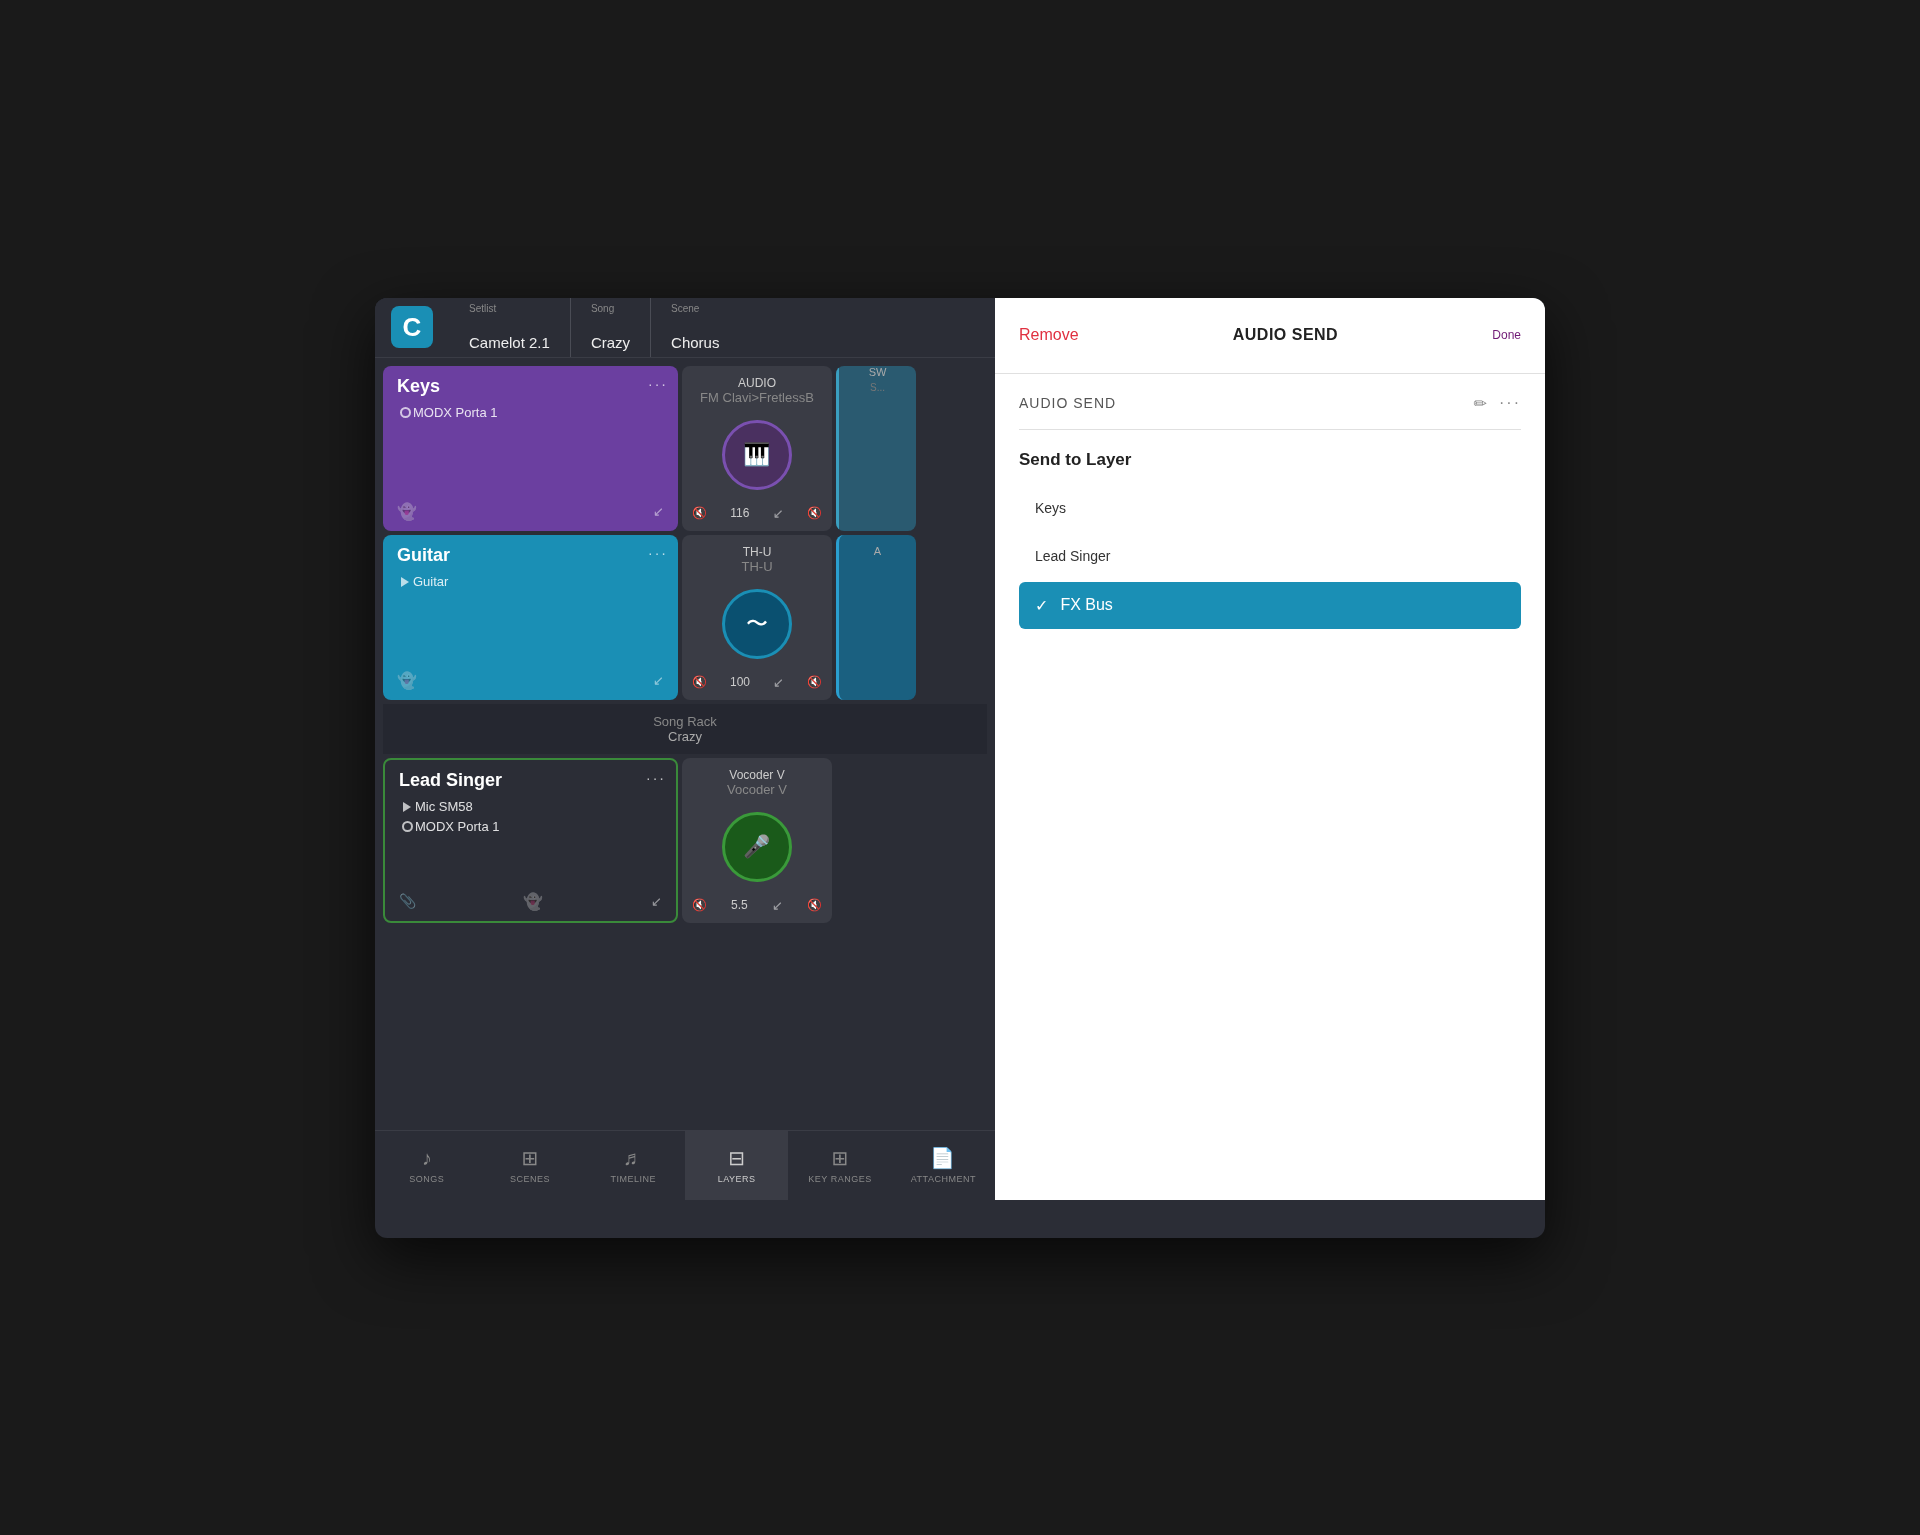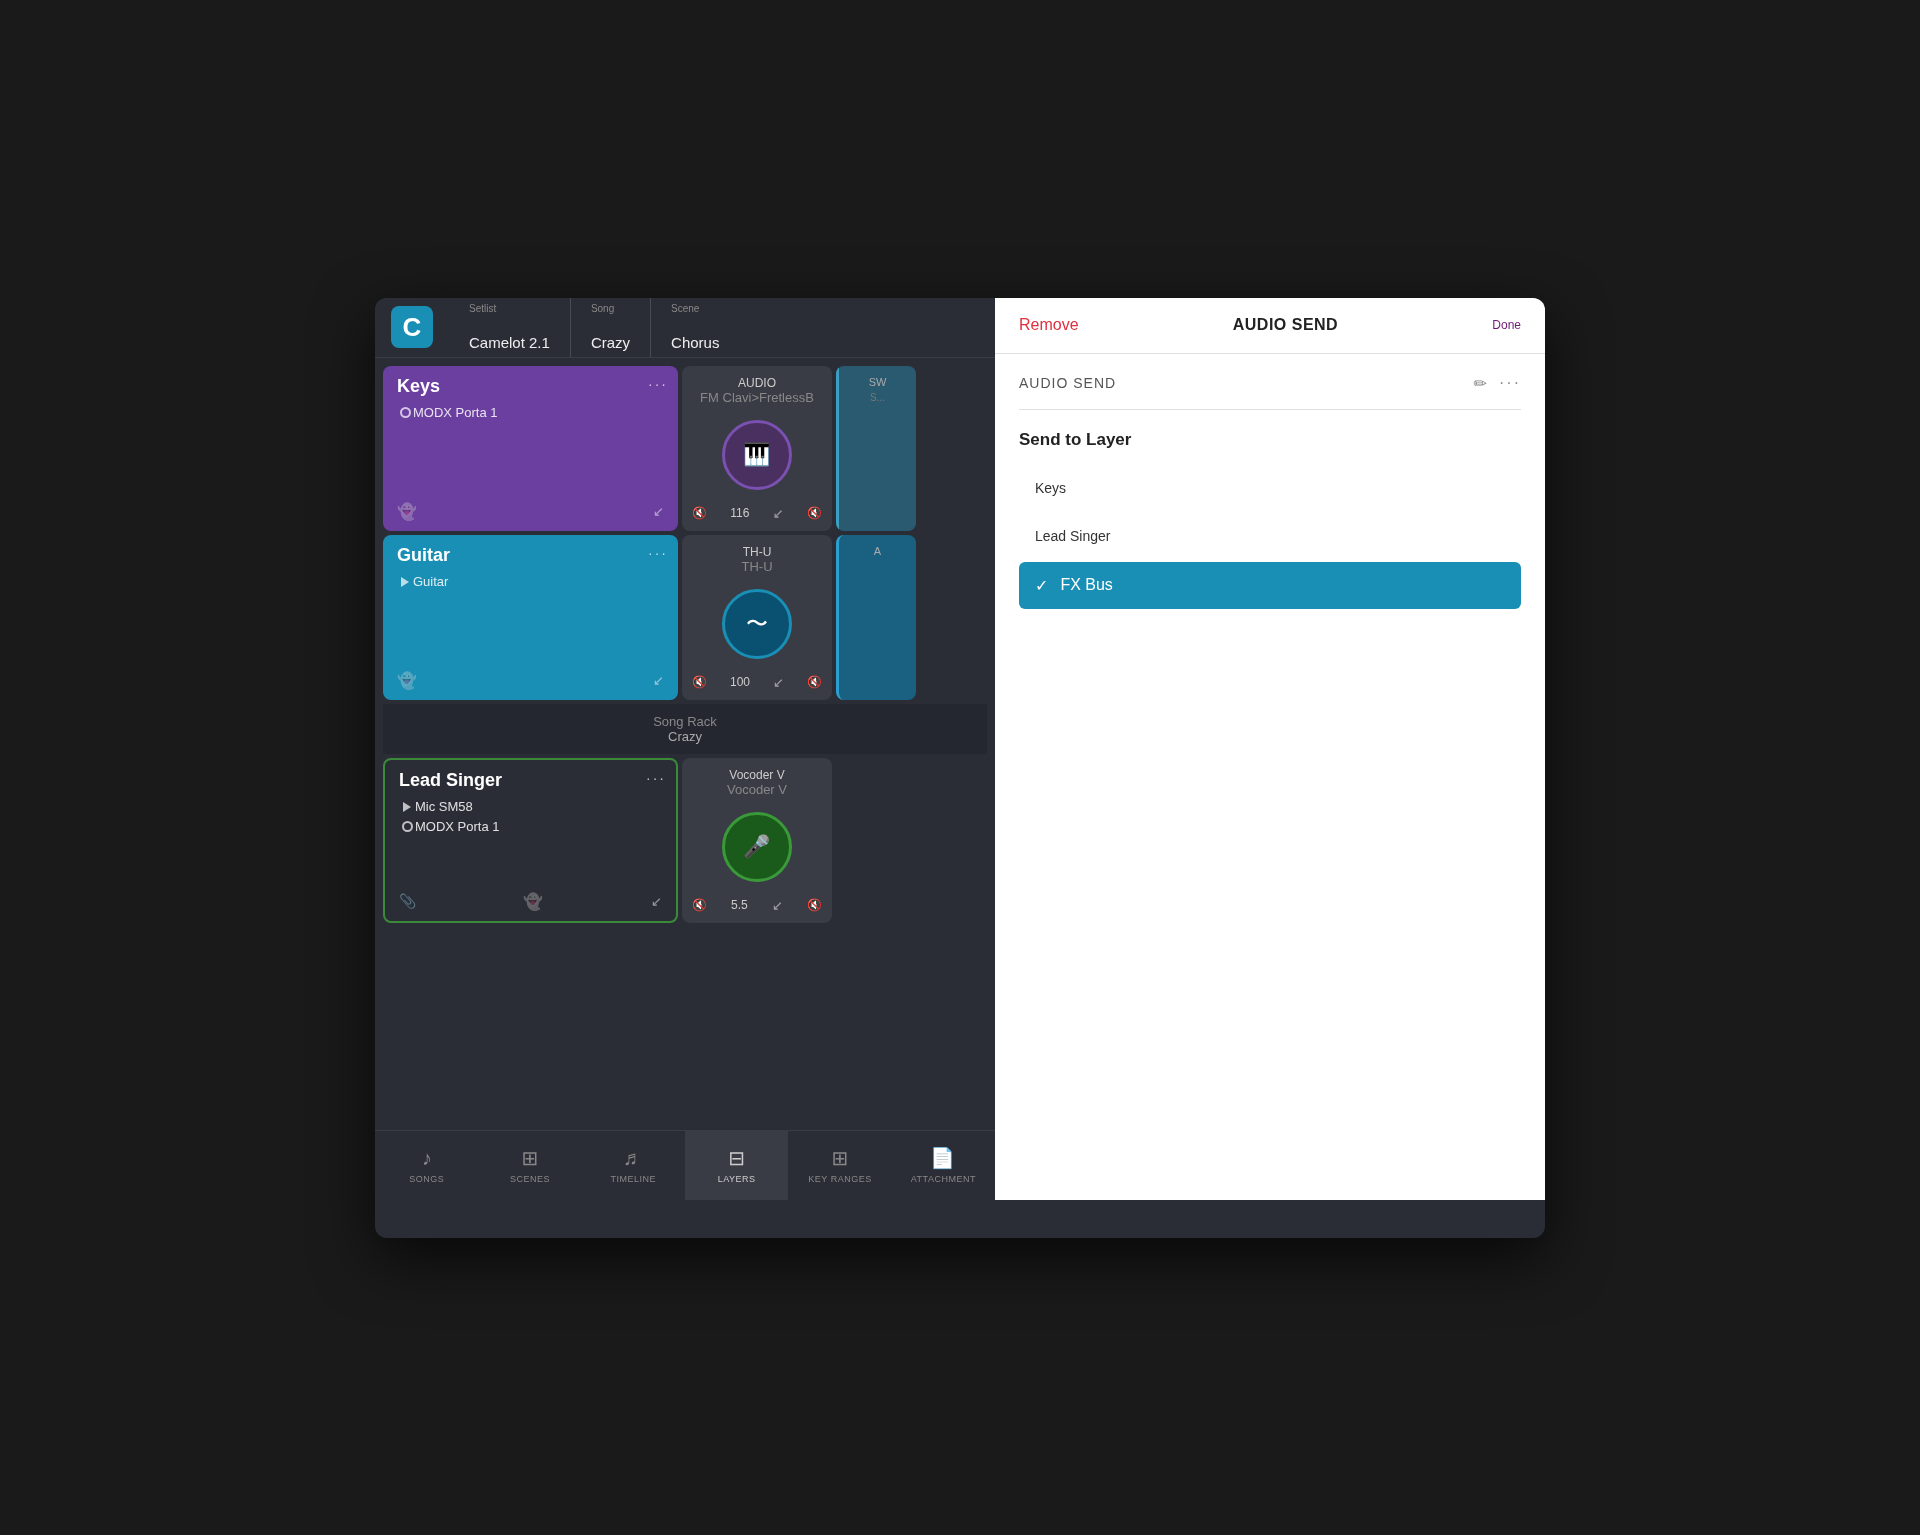--- a/index.html
+++ b/index.html
@@ -312,21 +312,21 @@
       flex: 1;
       background: white;
       display: flex;
       flex-direction: column;
     }
     .panel-header {
       display: flex;
       align-items: center;
       justify-content: space-between;
       padding: 12px 24px;
-      height: 56px;
+      height: 76px;
       border-bottom: 1px solid #e0e0e0;
     }
     .panel-remove {
       font-size: 16px;
       color: #e03040;
       font-weight: 500;
       cursor: pointer;
     }
     .panel-title {
       font-size: 16px;
@@ -493,21 +493,21 @@
             </div>
             <div class="plugin-footer">
               <span class="muted-icon">🔇</span>
               <span class="plugin-volume">116</span>
               <span class="resize-icon diag-arrow">↙</span>
               <span class="muted-icon">🔇</span>
             </div>
           </div>
 
           <div style="background:#3a3c45; border-radius:8px; width:80px; height:165px; overflow:hidden; flex-shrink:0;">
-            <div style="background:#2a5a70; height:100%; border-left:3px solid #3a9fc0; display:flex;flex-direction:column;align-items:center;padding-top:10px;gap:4px;">
+            <div style="background:#2a5a70; height:100%; border-left:3px solid #3a9fc0; display:flex;flex-direction:column;align-items:center;gap:4px;">
               <span style="color:#aaa;font-size:11px;">SW</span>
               <span style="color:#777;font-size:10px;">S...</span>
             </div>
           </div>
         </div>
 
         <div class="layer-row">
           <div class="layer-card layer-card-guitar">
             <div class="layer-name">Guitar</div>
             <span class="layer-more">···</span>

